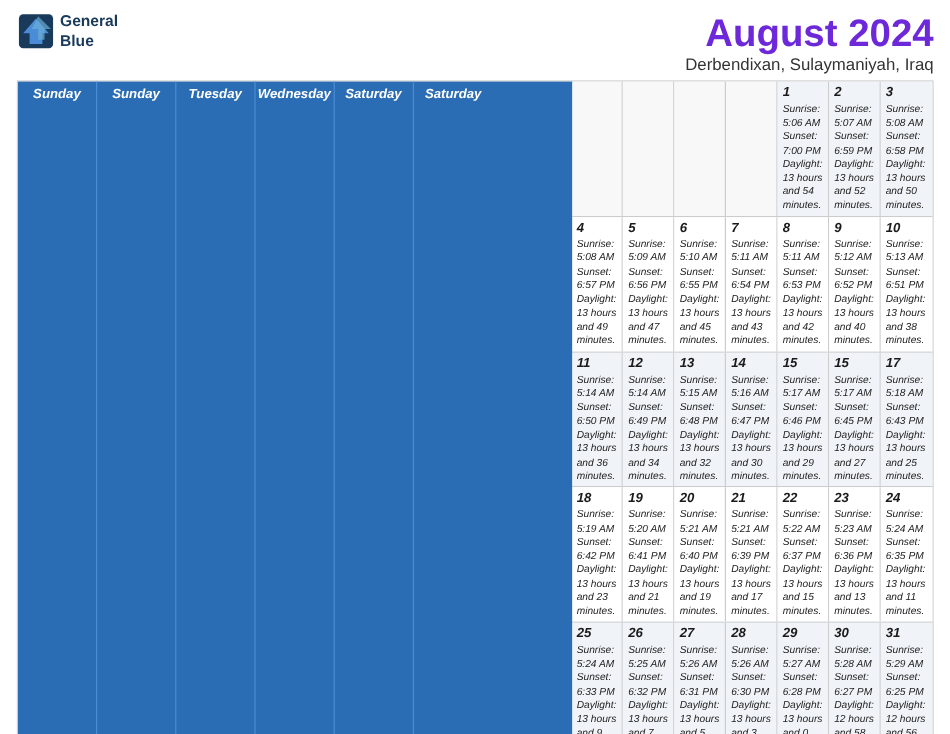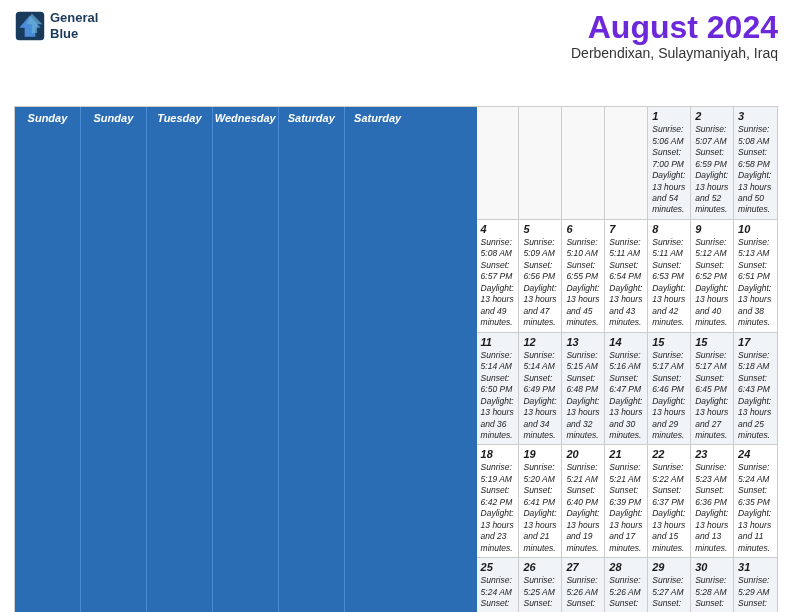--- a/index.html
+++ b/index.html
@@ -9,21 +9,20 @@
       width: 792px;
       height: 612px;
       overflow: hidden;
     }
     .page {
       width: 792px;
       height: 600px;
       padding: 10px 14px 21px 14px;
       display: flex;
       flex-direction: column;
-      gap: 39px;
     }
     .header {
       display: flex;
       align-items: flex-start;
       justify-content: space-between;
       margin-bottom: 6px;
     }
     .logo {
       display: flex;
       align-items: center;

